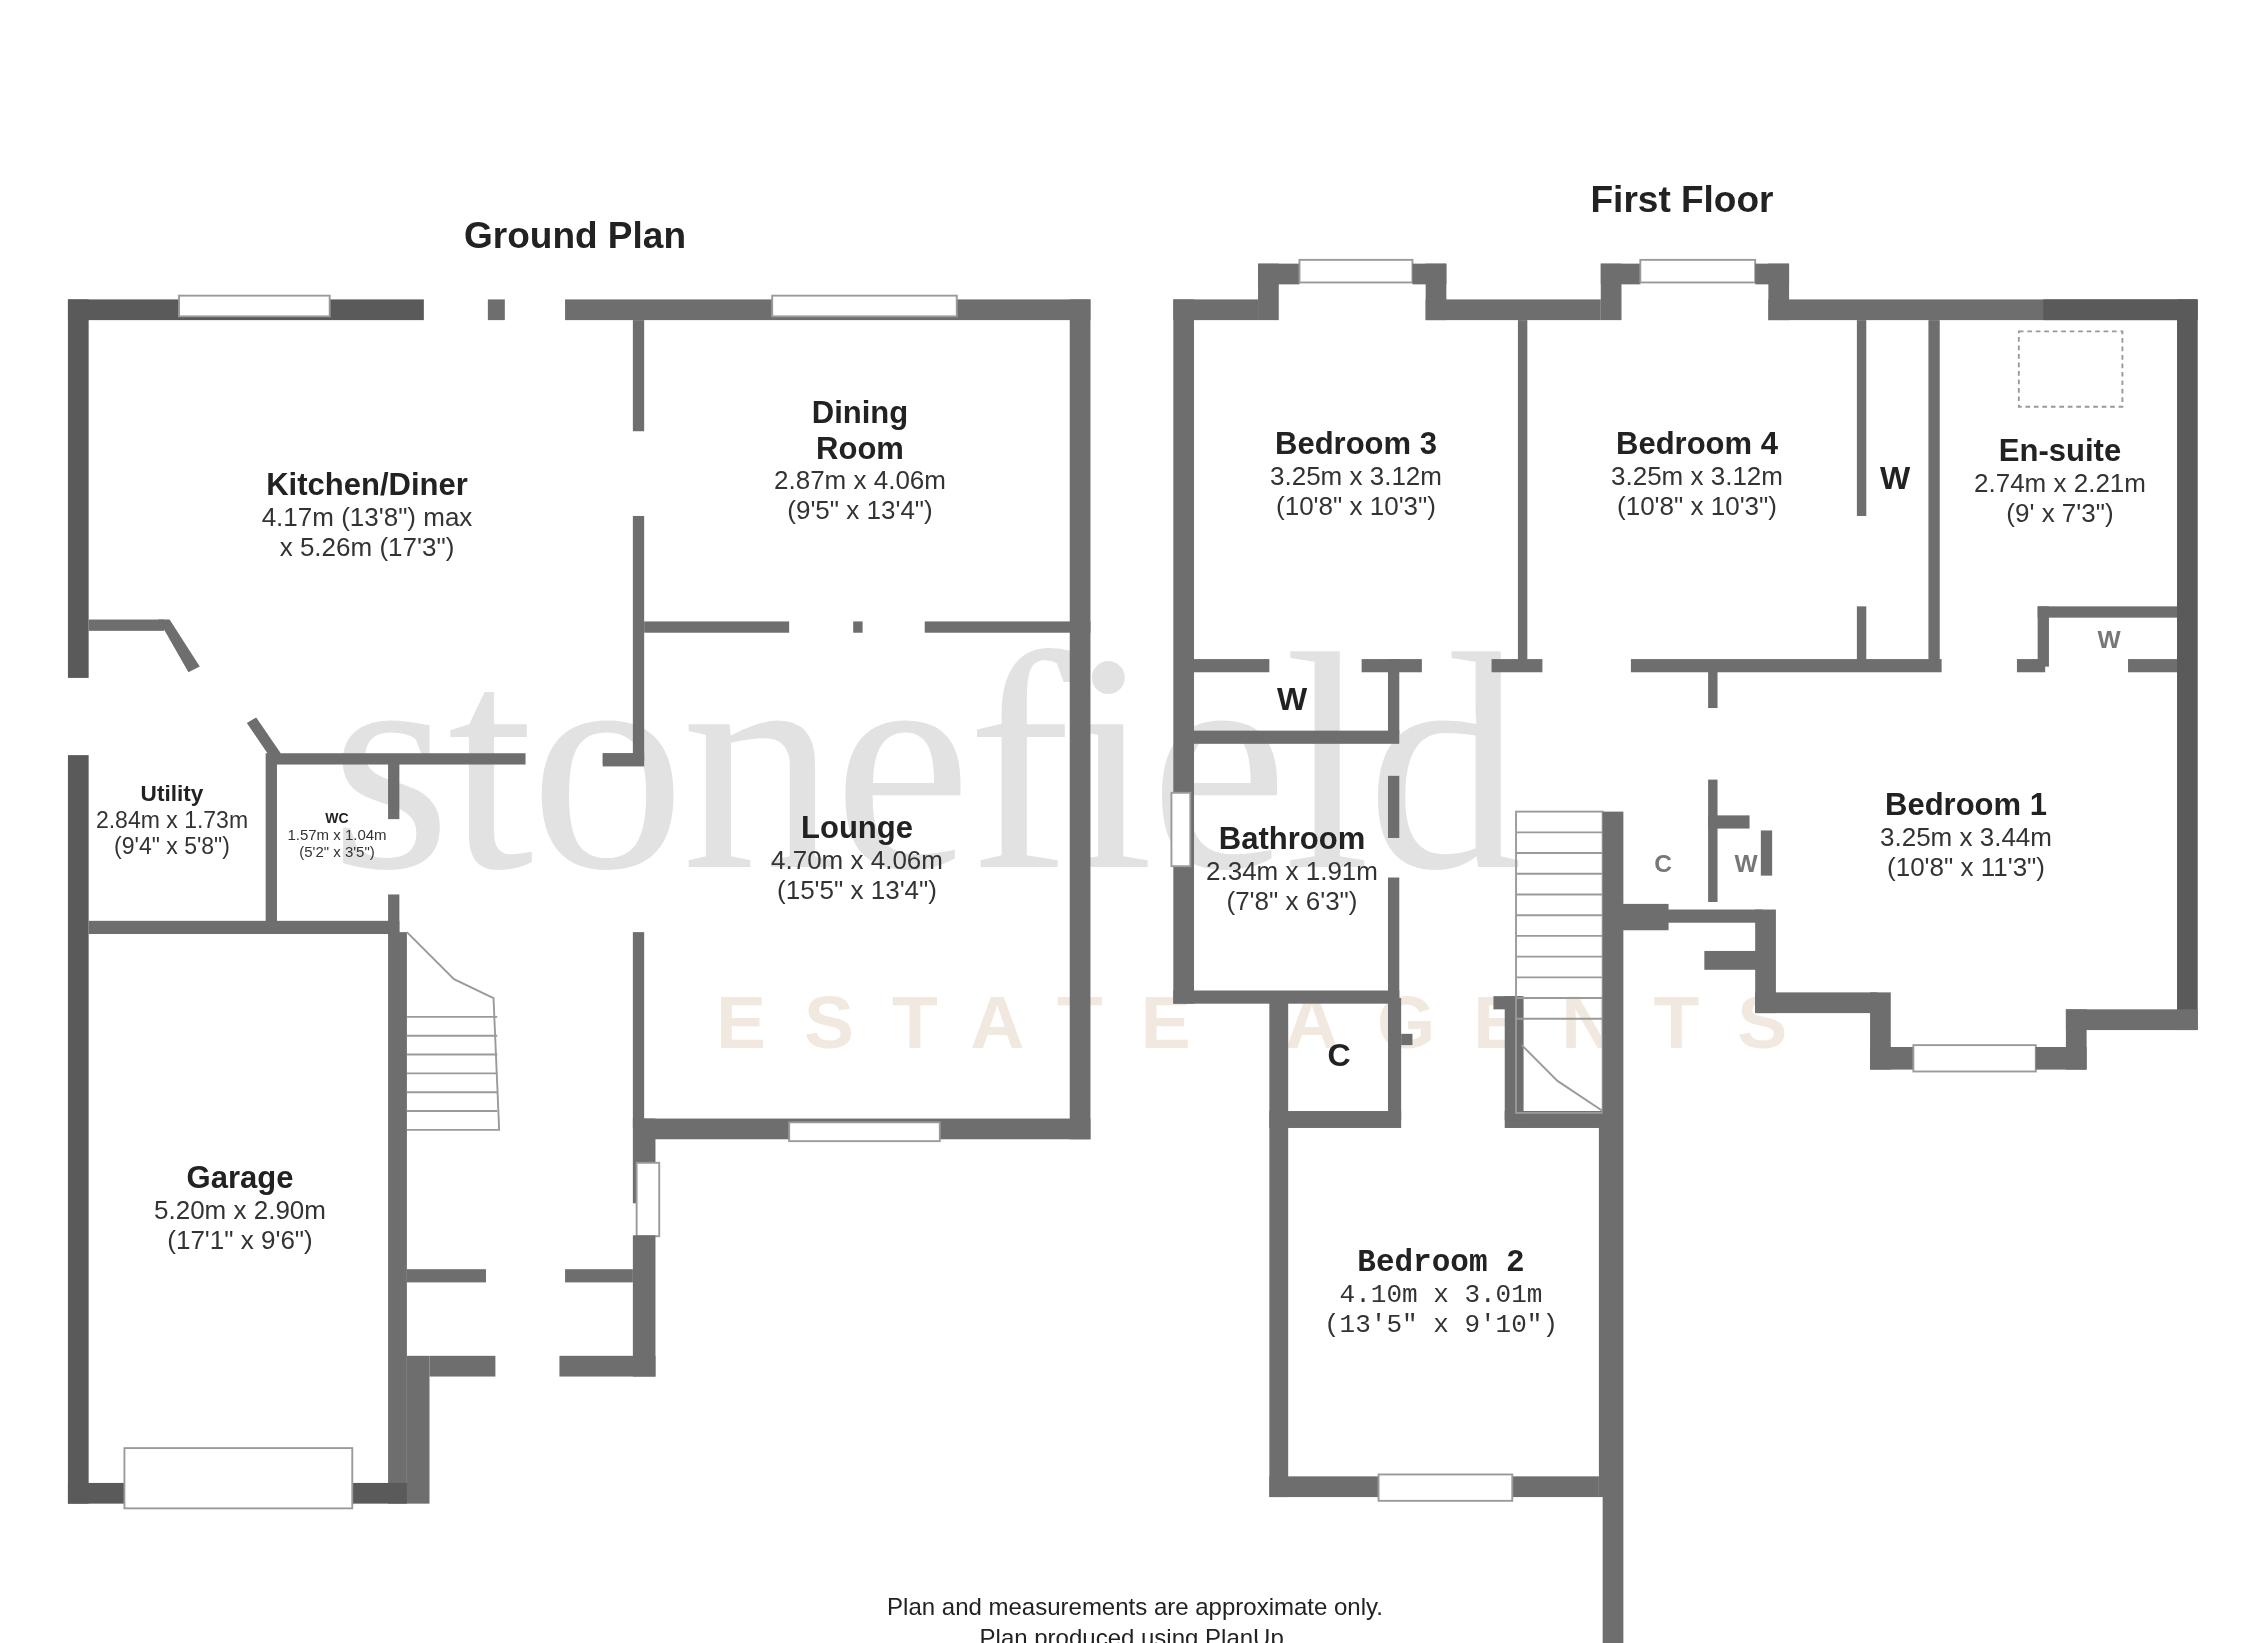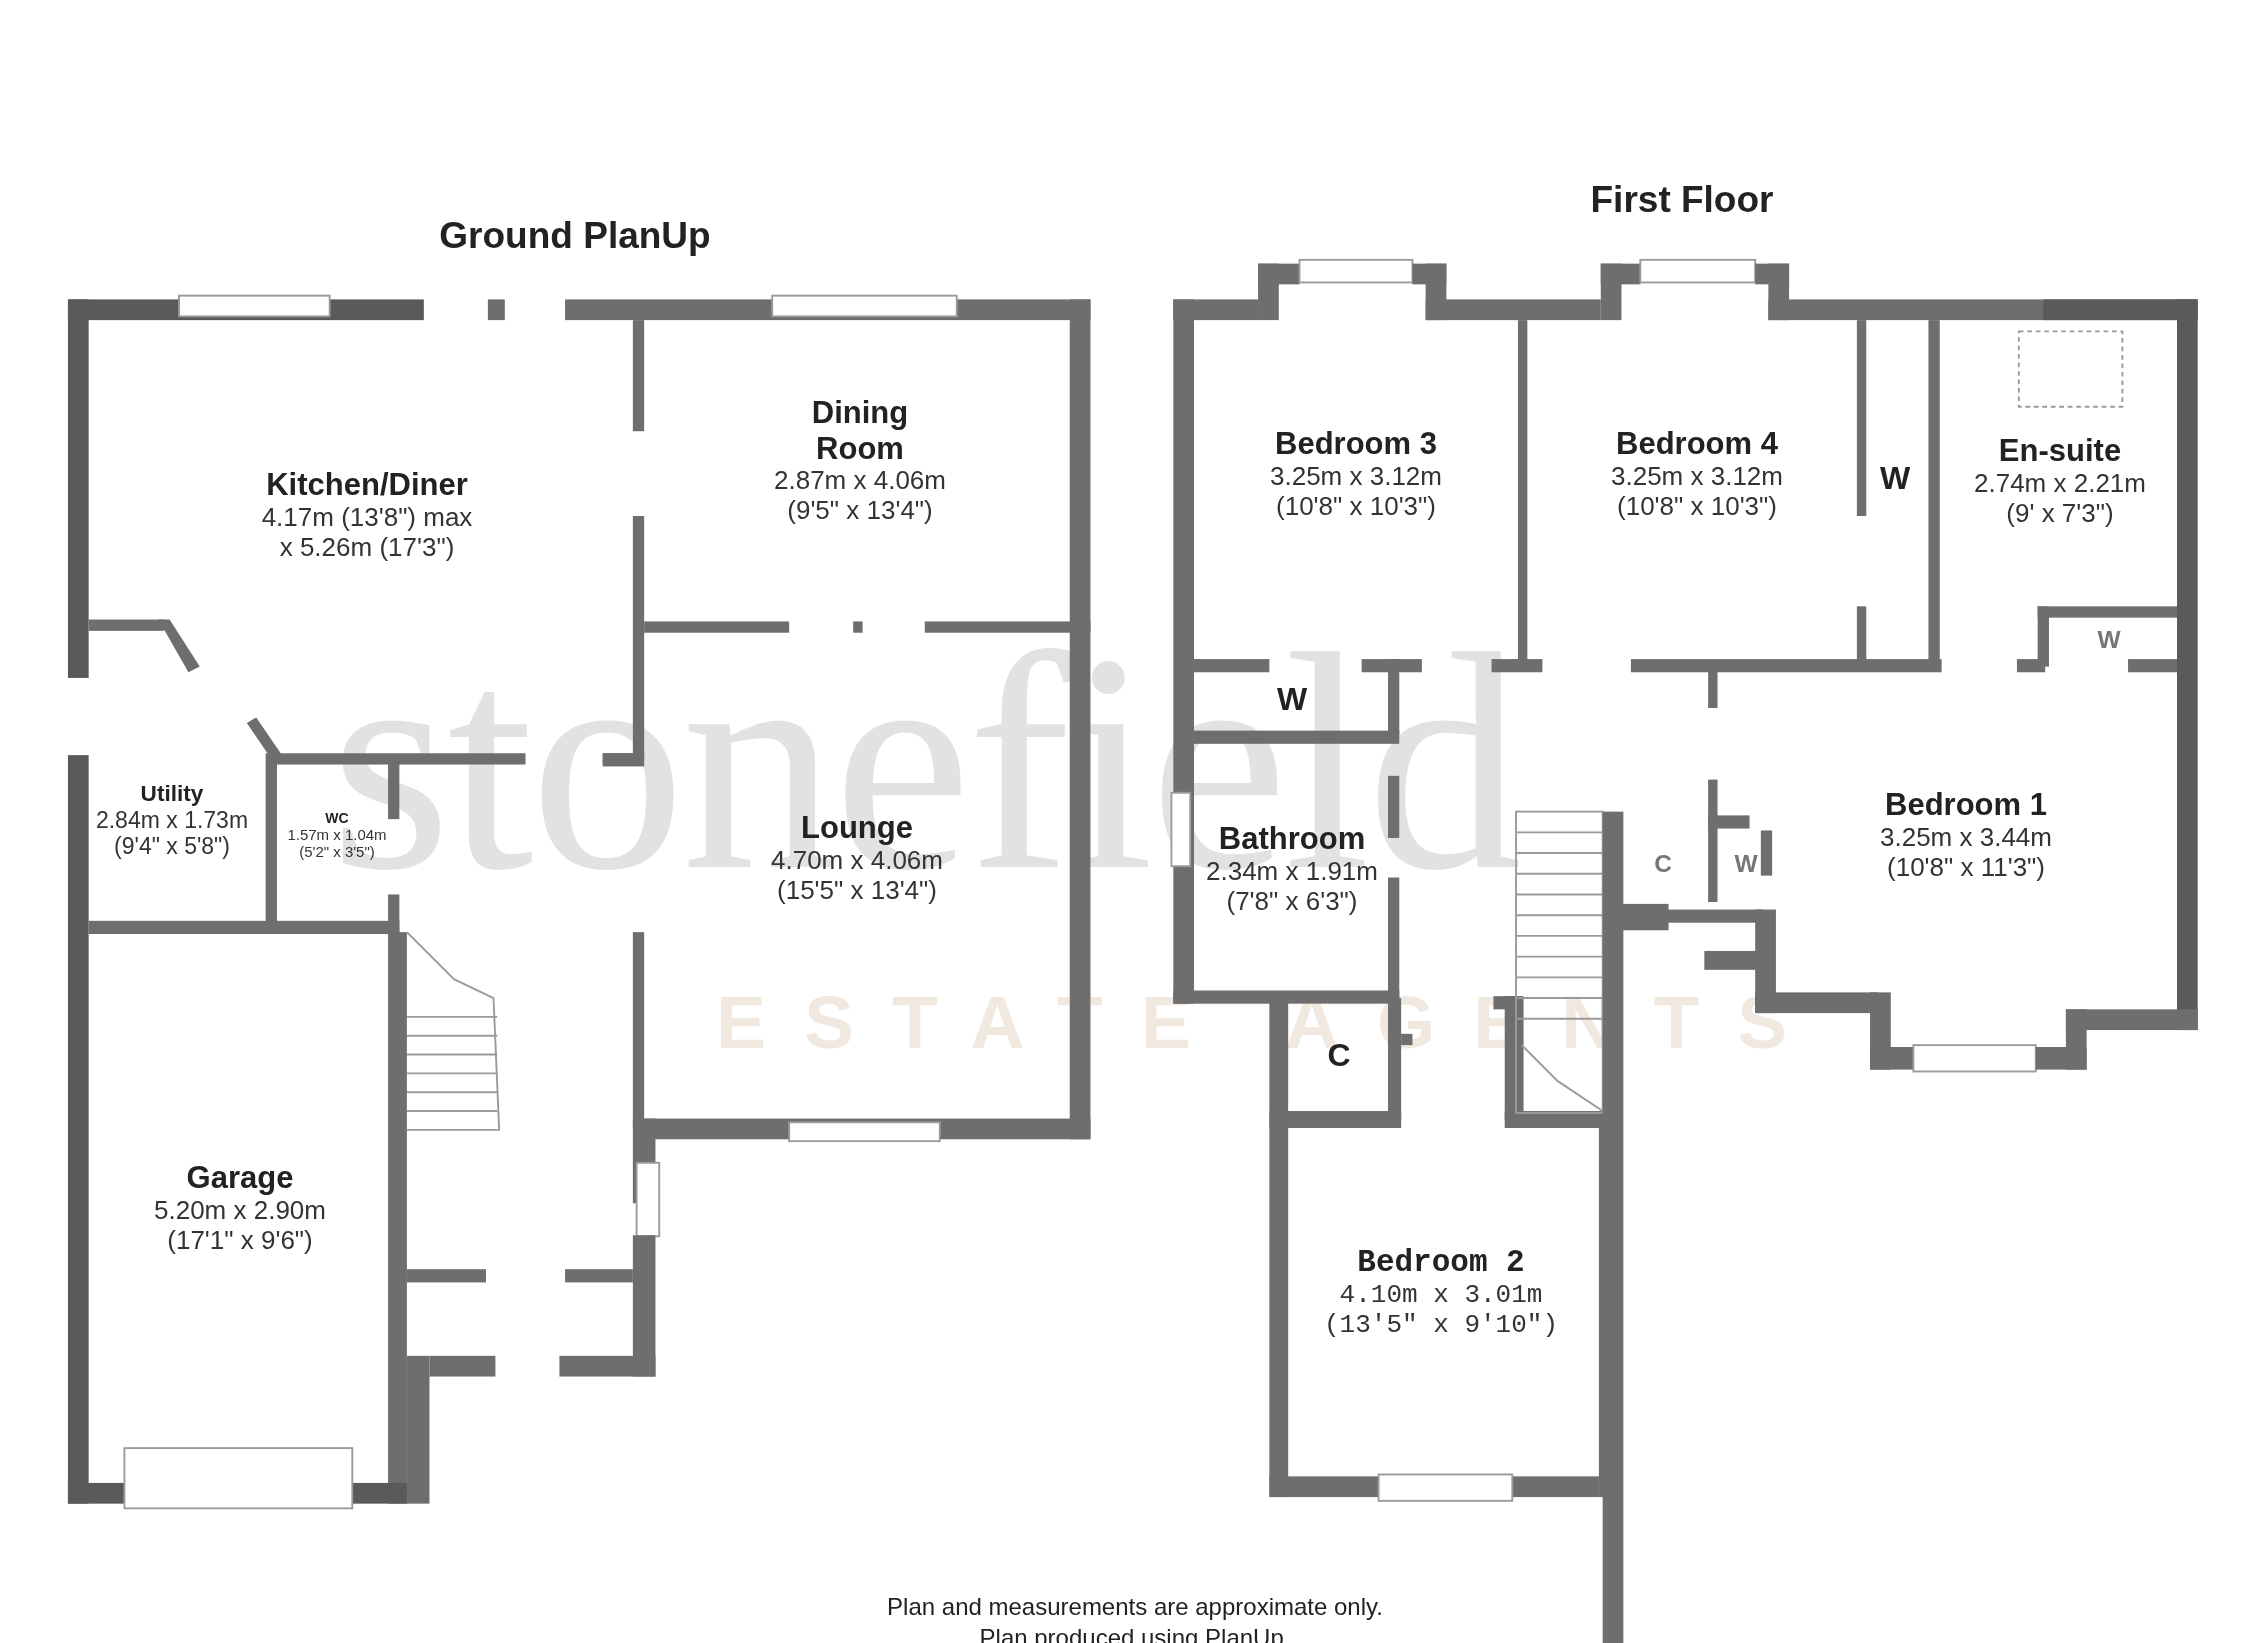--- a/index.html
+++ b/index.html
@@ -176,21 +176,21 @@
     <rect class="wall" x="1864" y="1054" width="130" height="22"></rect>
     <rect class="wall" x="1986" y="1054" width="22" height="82"></rect>
     <rect class="wall" x="1986" y="1112" width="46" height="24"></rect>
     <rect class="win" x="2032" y="1110" width="130" height="28"></rect>
     <rect class="wall" x="2162" y="1112" width="54" height="24"></rect>
     <rect class="wall" x="2194" y="1072" width="22" height="64"></rect>
     <rect class="wall" x="2194" y="1072" width="140" height="22"></rect>
   </g>
 </svg>
 
-<div class="txt title" style="left:575px;top:215px;">Ground PlanUp</div>
+<div class="txt title" style="left:575px;top:215px;">Ground Plan</div>
 <div class="txt title" style="left:1682px;top:179px;">First Floor</div>
 
 <div class="txt" style="left:367px;top:467px;">
   <span class="rname">Kitchen/Diner</span>
   <span class="rdim">4.17m (13'8") max</span>
   <span class="rdim">x 5.26m (17'3")</span>
 </div>
 <div class="txt" style="left:860px;top:395px;">
   <span class="rname">Dining</span>
   <span class="rname">Room</span>

